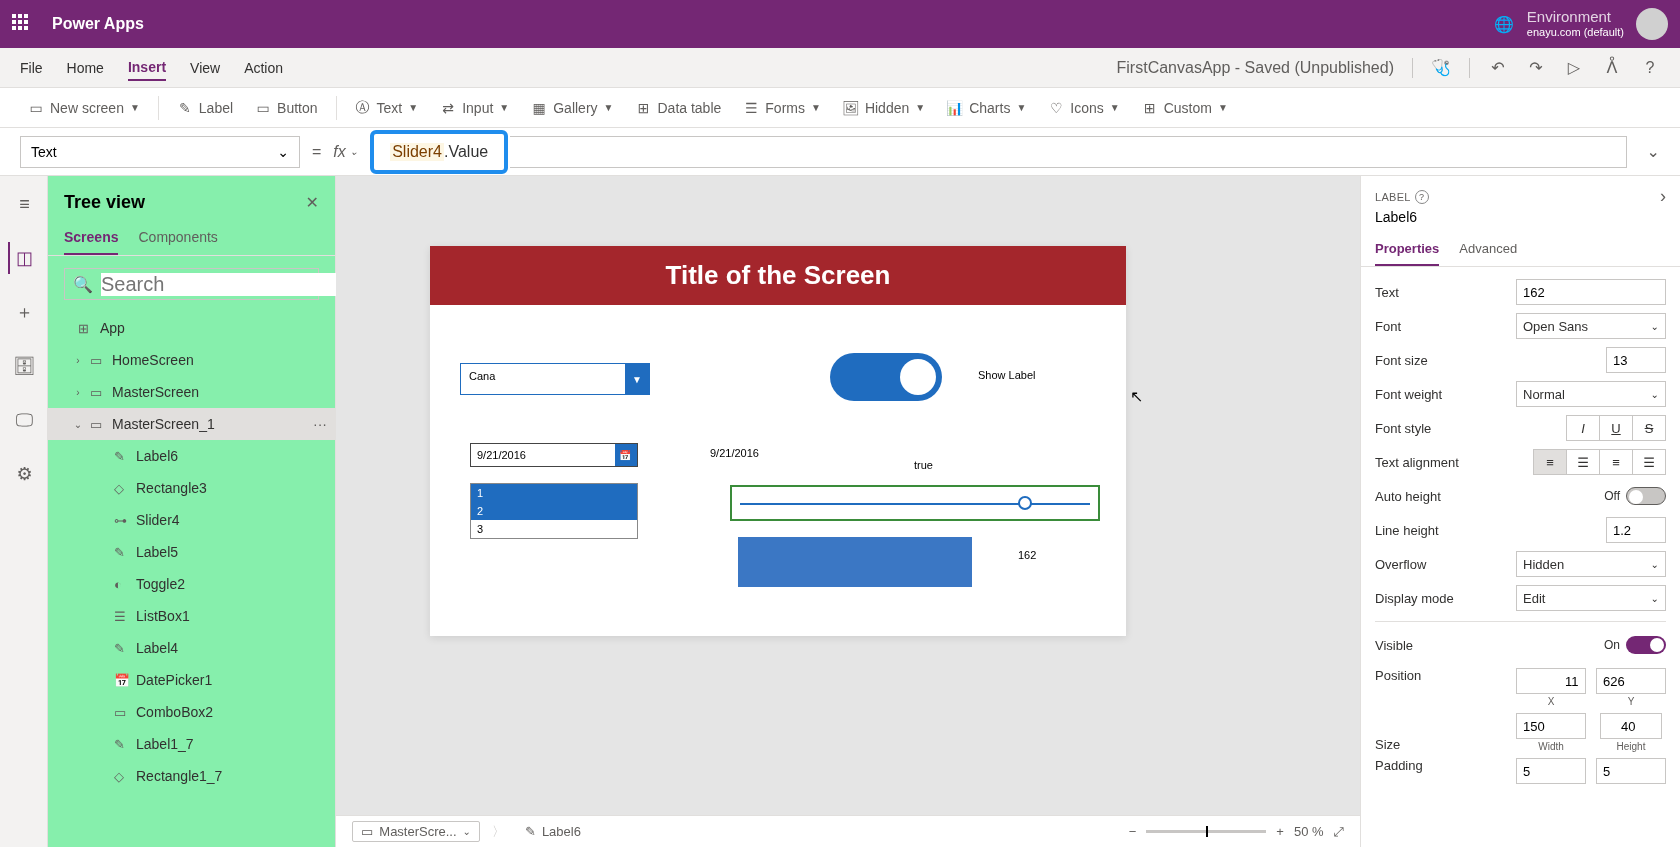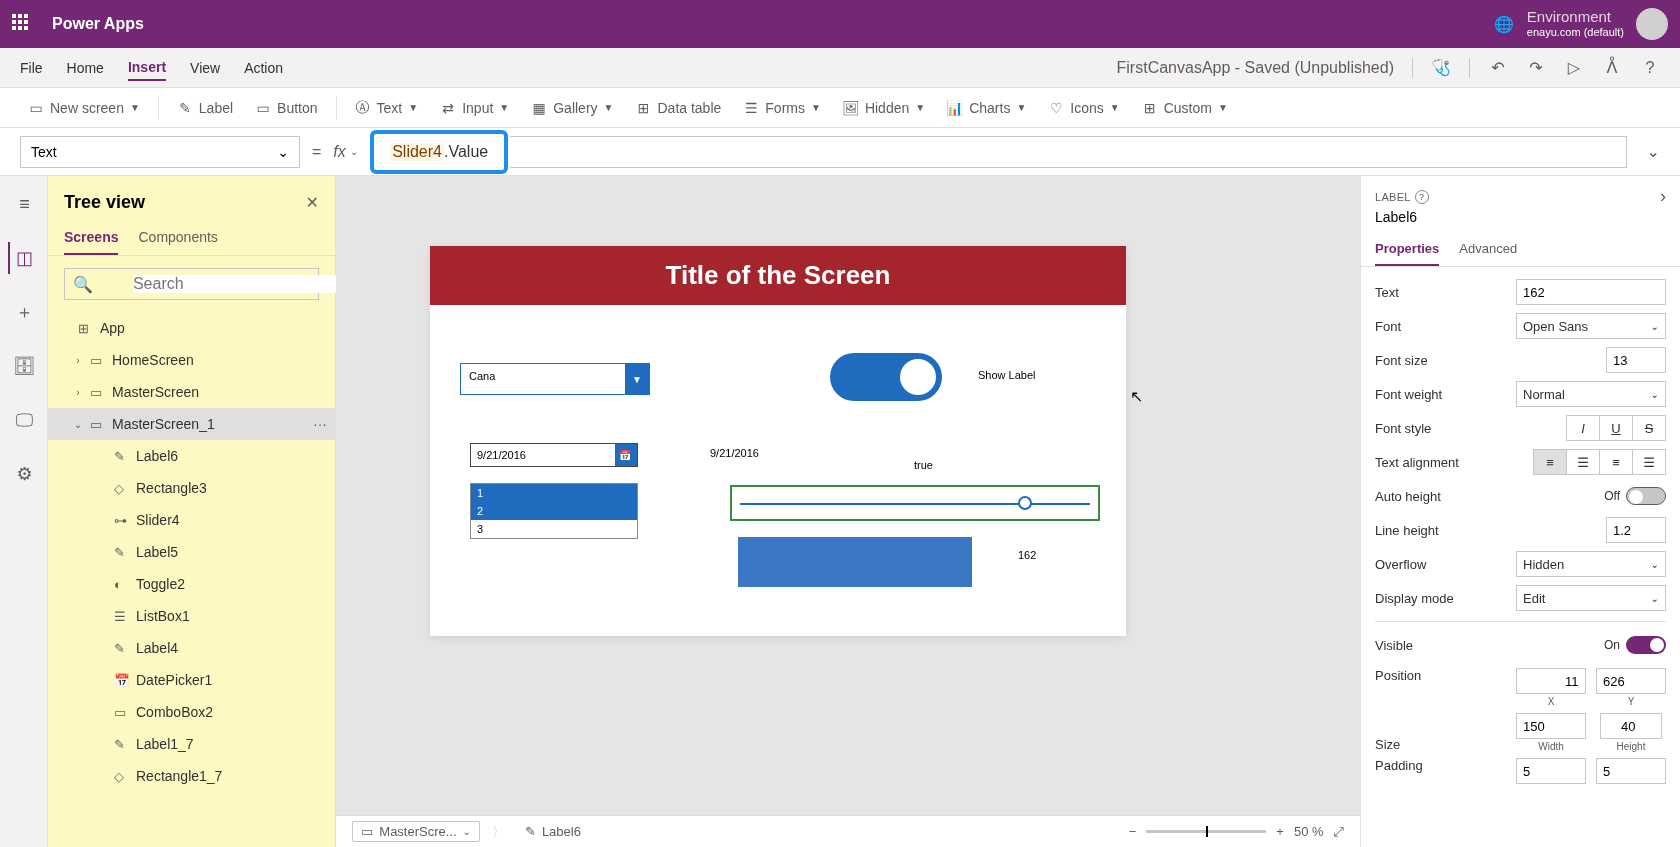--- a/index.html
+++ b/index.html
@@ -35,29 +35,29 @@
 .formula-input { flex: 1; height: 32px; border: 1px solid #c8c6c4; background: #fff; display: flex; align-items: center; padding: 0 10px; font-family: Consolas, monospace; font-size: 15px; margin-left:-10px; border-left:none;}
 .tok-ident { color: #7a3e00; background: #fdf6e3; padding: 0 2px; }
 .tok-prop { color: #333; }
 
 .workspace { display: flex; height: calc(847px - 48px - 40px - 40px - 48px); }
 
 .rail { width: 48px; background: #f3f2f1; border-right: 1px solid #e1dfdd; display: flex; flex-direction: column; align-items: center; padding-top: 12px; gap: 22px; color: #605e5c; }
 .rail .rb { width: 32px; height: 32px; display: flex; align-items: center; justify-content: center; cursor: pointer; border-left: 2px solid transparent; font-size:18px;}
 .rail .rb.active { border-left-color: #742774; color: #742774; }
 
-.tree { width: 288px; background: #fef9c3; border-right: 1px solid #e1dfdd; display: flex; flex-direction: column; }
+.tree { width: 288px; background: #86efac; border-right: 1px solid #e1dfdd; display: flex; flex-direction: column; }
 .tree-head { display: flex; align-items: center; justify-content: space-between; padding: 16px 16px 8px; }
 .tree-head h2 { font-size: 18px; font-weight: 600; }
 .tree-head .x { cursor: pointer; color: #605e5c; font-size:16px;}
 .tree-tabs { display: flex; gap: 20px; padding: 0 16px; border-bottom: 1px solid #e1dfdd; }
 .tree-tabs .tt { font-size: 14px; padding: 8px 0; cursor: pointer; color: #605e5c; }
 .tree-tabs .tt.active { color: #742774; border-bottom: 2px solid #742774; font-weight: 600; }
 .tree-search { margin: 12px 16px; border: 1px solid #c8c6c4; height: 32px; display: flex; align-items: center; padding: 0 8px; gap: 8px; color: #605e5c; }
-.tree-search input { border: none; outline: none; flex: 1; font-size: 16px; margin-left: 32px; }
+.tree-search input { border: none; outline: none; flex: 1; font-size: 20px; }
 .tree-list { overflow-y: auto; flex: 1; }
 .tree-row { display: flex; align-items: center; height: 32px; padding: 0 8px; font-size: 14px; color: #323130; cursor: pointer; gap: 6px; }
 .tree-row.sel { background: #e1dfdd; }
 .tree-row .exp { width: 12px; text-align: center; font-size: 10px; color: #605e5c; }
 .tree-row .ico { width: 16px; color: #605e5c; font-size:13px;}
 .tree-row .dots { margin-left: auto; color: #605e5c; }
 .d0 { padding-left: 12px; } .d1 { padding-left: 24px; } .d2 { padding-left: 48px; }
 
 .canvas-area { flex: 1; background: #e5e5e5; position: relative; }
 .canvas { position: absolute; left: 94px; top: 70px; width: 696px; height: 390px; background: #fff; box-shadow: 0 2px 8px rgba(0,0,0,.1); }

